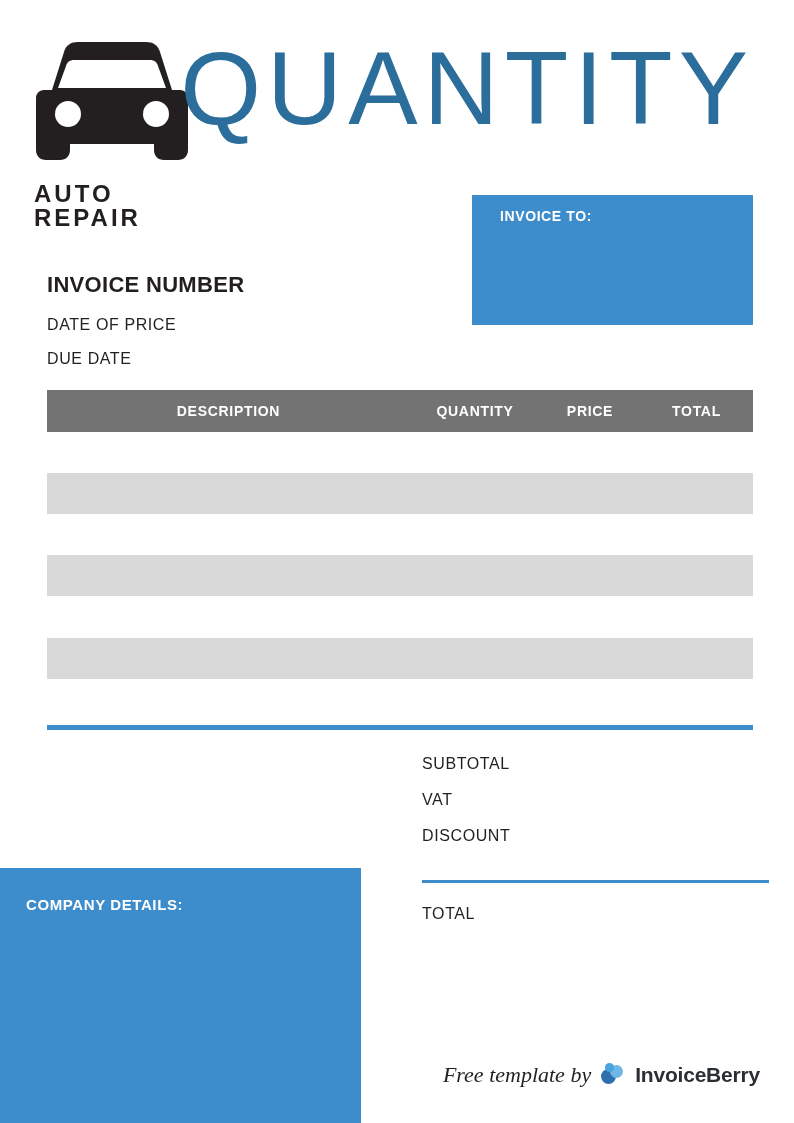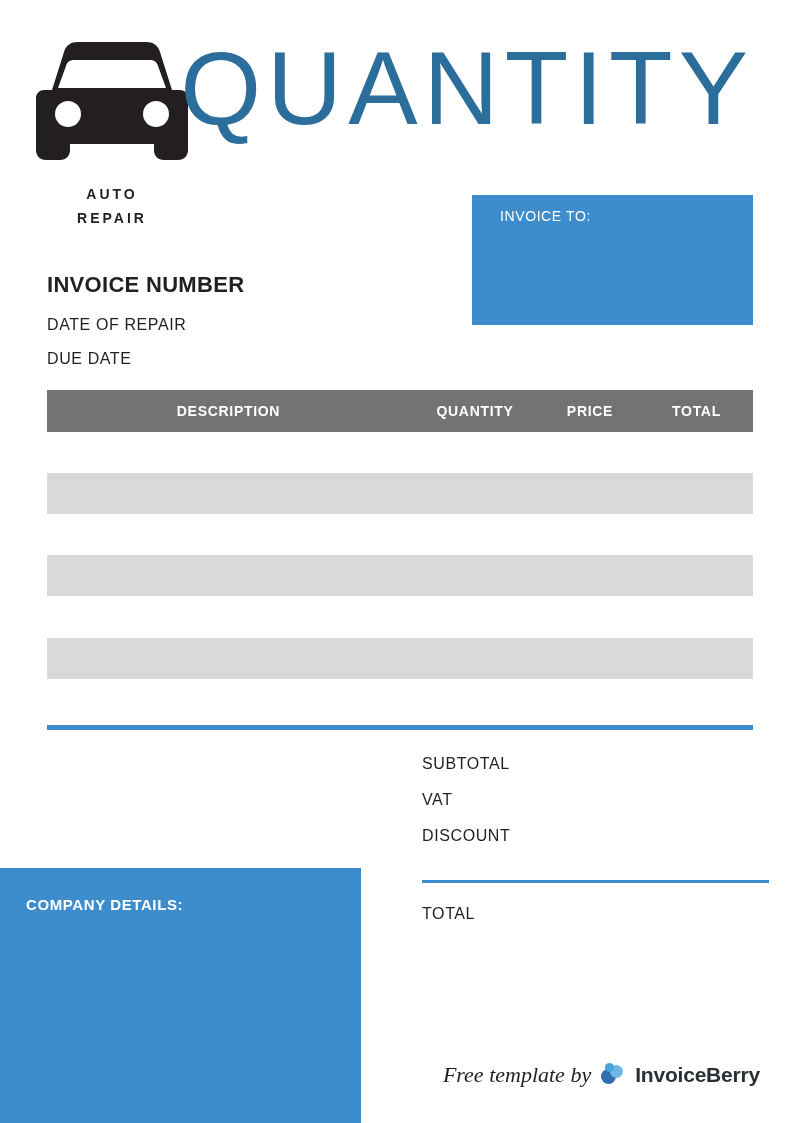--- a/index.html
+++ b/index.html
@@ -28,24 +28,23 @@
     top: 38px;
     width: 156px;
   }
   .car-icon {
     display: block;
     width: 156px;
     height: 132px;
   }
   .logo-text {
     margin-top: 12px;
-    text-align: center;
-    color: #231f20;
-    font-weight: bold;
-    font-size: 14px;
+    color: #231f20;
+    font-weight: bold;
+    font-size: 24px;
     letter-spacing: 3px;
     line-height: 24px;
     font-family: "Liberation Sans", sans-serif;
   }
 
   .invoice-title {
     position: absolute;
     right: 40px;
     top: 36px;
     color: #2c6e9b;
@@ -92,21 +91,21 @@
     width: 281px;
     height: 130px;
     background: #3d8dcc;
   }
   .invoice-to-label {
     position: absolute;
     left: 28px;
     top: 13px;
     color: #ffffff;
     font-size: 14px;
-    font-weight: normal;
+    font-weight: bold;
     letter-spacing: 0.6px;
   }
 
   
   .table-head {
     position: absolute;
     left: 47px;
     top: 390px;
     width: 706px;
     height: 42px;
@@ -258,21 +257,21 @@
     </svg>
     <div class="logo-text">
       <div>AUTO</div>
       <div>REPAIR</div>
     </div>
   </div>
 
   <div class="invoice-title">QUANTITY</div>
 
   <div class="invoice-number">INVOICE NUMBER</div>
-  <div class="date-of-issue">DATE OF REPAIR</div>
+  <div class="date-of-issue">DATE OF PRICE</div>
   <div class="due-date">DUE DATE</div>
 
   <div class="invoice-to-box">
     <div class="invoice-to-label">INVOICE TO:</div>
   </div>
 
   <div class="table-head">
     <div class="th th-desc">DESCRIPTION</div>
     <div class="th th-qty">QUANTITY</div>
     <div class="th th-price">PRICE</div>

